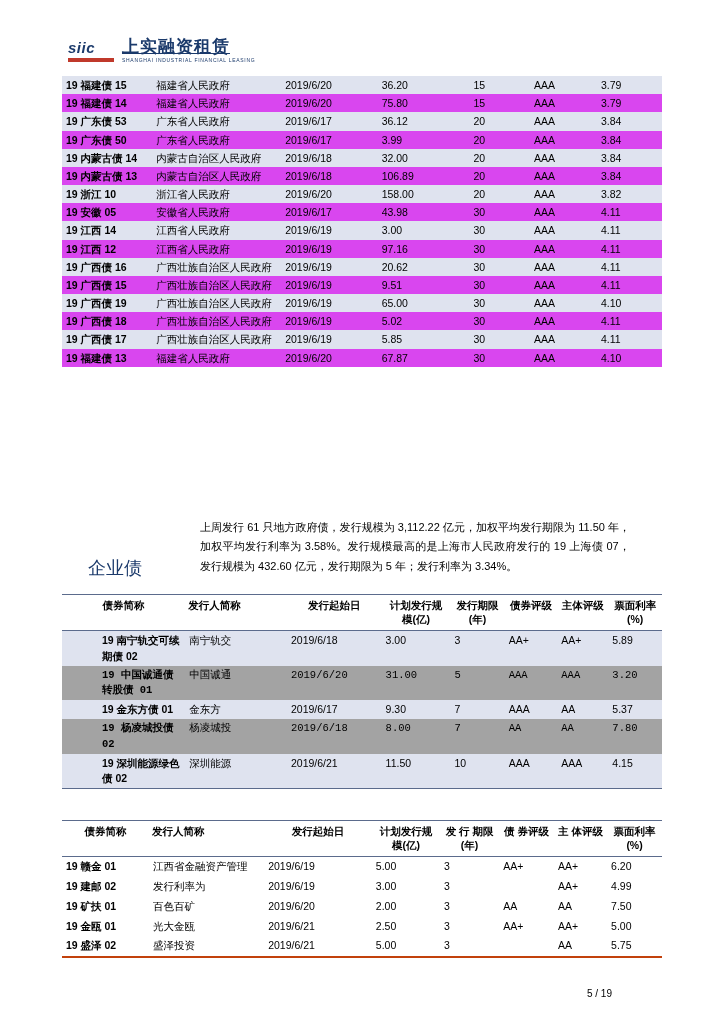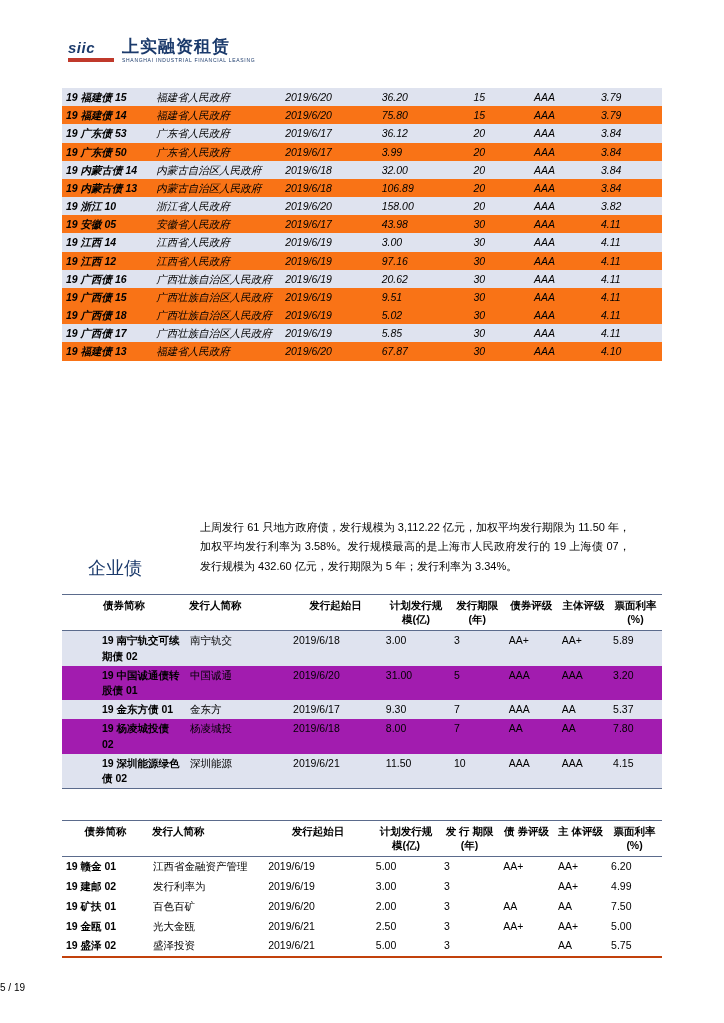--- a/index.html
+++ b/index.html
@@ -58,20 +58,21 @@
     flex-direction: column;
     justify-content: center;
     line-height: 1.05;
   }
   .logo-cn {
     font-family: "Liberation Sans", sans-serif;
     font-size: 17px;
     font-weight: bold;
     color: #1b3a6b;
     letter-spacing: 1px;
+    text-decoration: underline;
   }
   .logo-en {
     font-family: "Liberation Sans", sans-serif;
     font-size: 5px;
     color: #1b3a6b;
     letter-spacing: 0.7px;
     margin-top: 2px;
   }
 
   
@@ -81,32 +82,31 @@
     font-family: "Liberation Sans", sans-serif;
   }
   td, th {
     padding: 2px 4px;
     vertical-align: top;
   }
 
   
   .tbl-gov {
     position: absolute;
-    top: 88px;
+    top: 76px;
     left: 62px;
     width: 600px;
-    font-style: italic;
   }
   .tbl-gov td {
     border: none;
     line-height: 1.35;
     font-size: 10.5px;
   }
   .tbl-gov tr.odd td { background: #dfe3ef; }
-  .tbl-gov tr.even td { background: #f97316; }
+  .tbl-gov tr.even td { background: #d946ef; }
   .tbl-gov td.c0 { width: 88px; font-weight: bold; }
   .tbl-gov td.c1 { width: 130px; }
   .tbl-gov td.c2 { width: 92px; }
   .tbl-gov td.c3 { width: 88px; }
   .tbl-gov td.c4 { width: 56px; }
   .tbl-gov td.c5 { width: 62px; }
   .tbl-gov td.c6 { width: 60px; }
 
   
   .para {
@@ -143,21 +143,21 @@
     background: #ffffff;
     line-height: 1.3;
     padding: 4px 3px;
   }
   .tbl-corp td {
     font-size: 10.5px;
     line-height: 1.45;
     padding: 2px 4px;
   }
   .tbl-corp tr.odd td { background: #dfe3ef; }
-  .tbl-corp tr.even td { background: #a21caf; }
+  .tbl-corp tr.even td { background: #a3a3a3; font-family: Liberation Mono, monospace; }
   .tbl-corp tr.last td { border-bottom: 1px solid #5b6b8c; }
   .tbl-corp td.name { font-weight: bold; padding-left: 40px; }
   .tbl-corp .w0 { width: 100px; }
   .tbl-corp .w1 { width: 120px; text-align: left; }
   .tbl-corp .w2 { width: 96px; }
   .tbl-corp .w3 { width: 70px; }
   .tbl-corp .w4 { width: 56px; }
   .tbl-corp .w5 { width: 52px; }
   .tbl-corp .w6 { width: 50px; }
   .tbl-corp .w7 { width: 52px; }
@@ -193,24 +193,24 @@
   .tbl-priv .p3 { width: 68px; }
   .tbl-priv .p4 { width: 58px; }
   .tbl-priv .p5 { width: 52px; }
   .tbl-priv .p6 { width: 50px; }
   .tbl-priv .p7 { width: 52px; }
 
   .center { text-align: center; }
 
   .footer {
     position: absolute;
-    bottom: 30px;
+    bottom: 24px;
     left: 0;
     width: 612px;
-    text-align: left;
+    text-align: right;
     font-family: "Liberation Sans", sans-serif;
     font-size: 10px;
     color: #000;
   }
 </style>
 </head>
 <body>
 
 <div class="page">
 
@@ -327,20 +327,29 @@
         <td class="c6">4.11</td>
       </tr>
       <tr class="even">
         <td class="c0">19 广西债 15</td>
         <td class="c1">广西壮族自治区人民政府</td>
         <td class="c2">2019/6/19</td>
         <td class="c3">9.51</td>
         <td class="c4">30</td>
         <td class="c5">AAA</td>
         <td class="c6">4.11</td>
+      </tr>
+      <tr class="odd">
+        <td class="c0">19 广西债 19</td>
+        <td class="c1">广西壮族自治区人民政府</td>
+        <td class="c2">2019/6/19</td>
+        <td class="c3">65.00</td>
+        <td class="c4">30</td>
+        <td class="c5">AAA</td>
+        <td class="c6">4.10</td>
       </tr>
       <tr class="even">
         <td class="c0">19 广西债 18</td>
         <td class="c1">广西壮族自治区人民政府</td>
         <td class="c2">2019/6/19</td>
         <td class="c3">5.02</td>
         <td class="c4">30</td>
         <td class="c5">AAA</td>
         <td class="c6">4.11</td>
       </tr>

